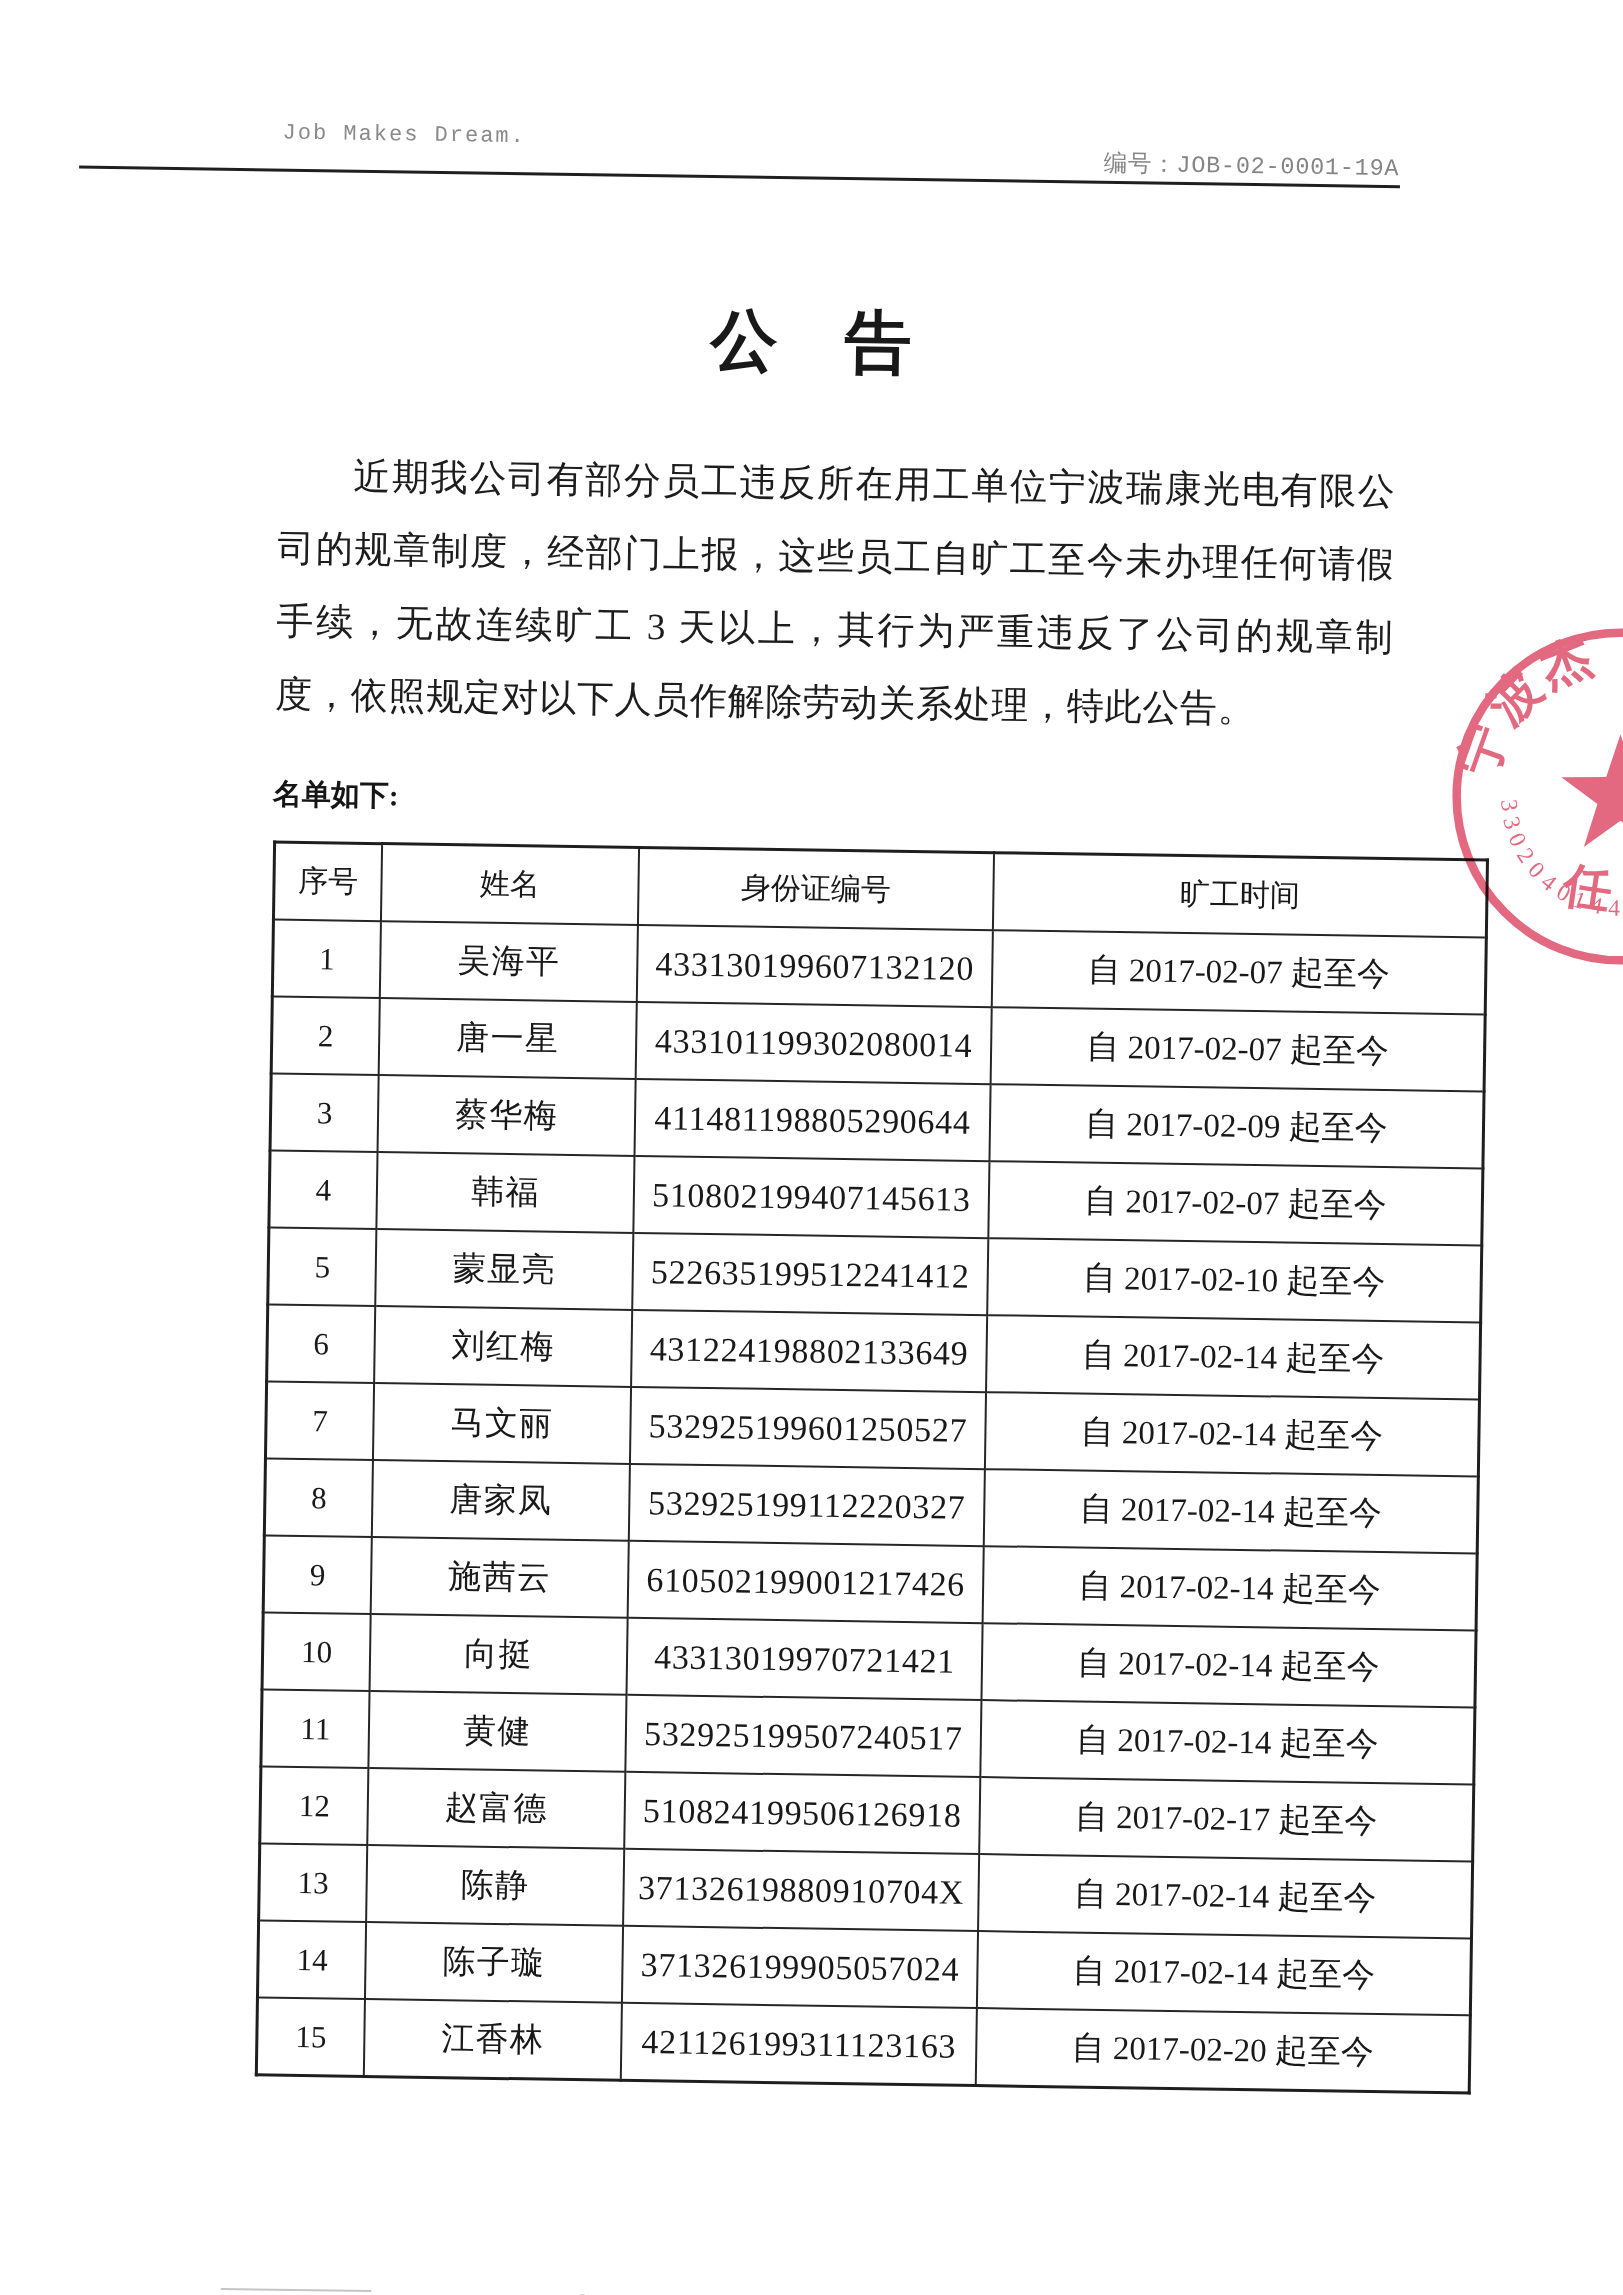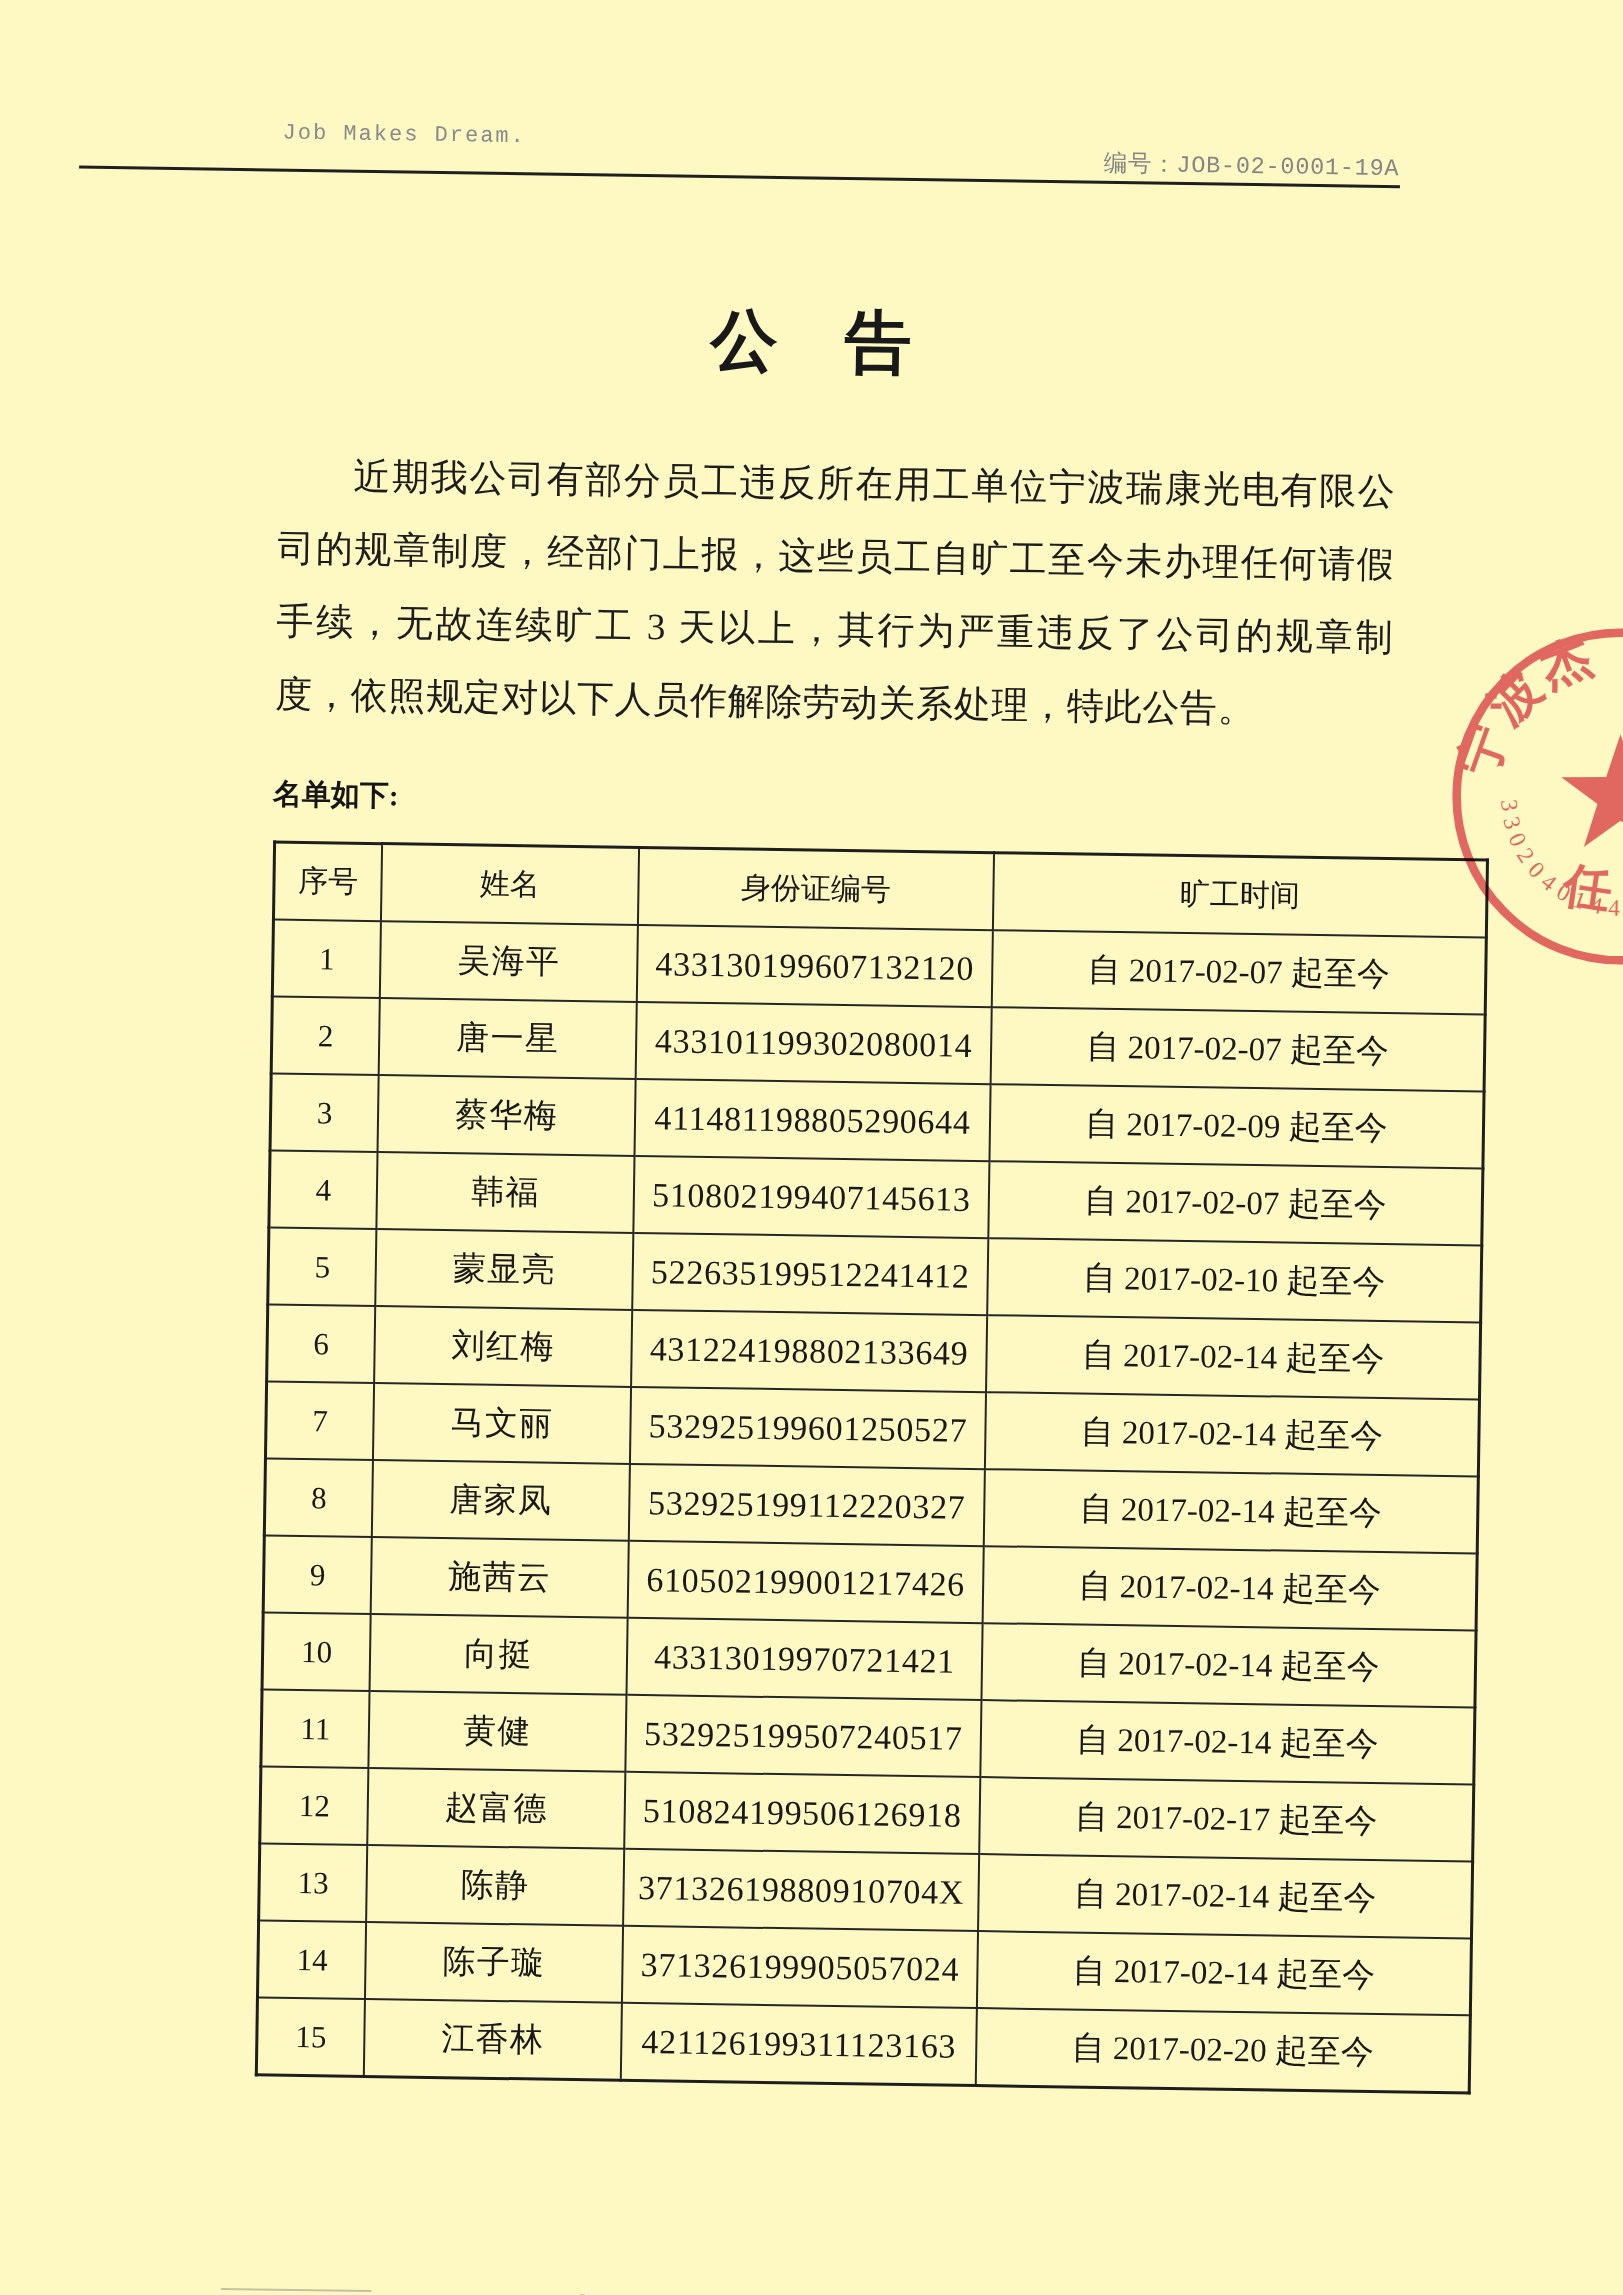--- a/index.html
+++ b/index.html
@@ -1,20 +1,20 @@
 <!DOCTYPE html>
 <html style="font-size:10.5px"><head>
 <meta charset="utf-8">
 <style>
   html,body{margin:0;padding:0;background:#e9e9e9;}
   .page{
     position:relative;
     width:1623px;height:2295px;
     margin:0 auto;
-    background:#fef9c3;
+    background:#ffffff;
     overflow:hidden;
     font-family:"Liberation Serif","DejaVu Serif",serif;
     color:#1c1c1c;
   }
   
   .sheet{
     position:absolute;left:3.9px;top:0;width:1623px;height:2295px;
     transform:rotate(0.85deg);
     transform-origin:39px 39px;
   }

